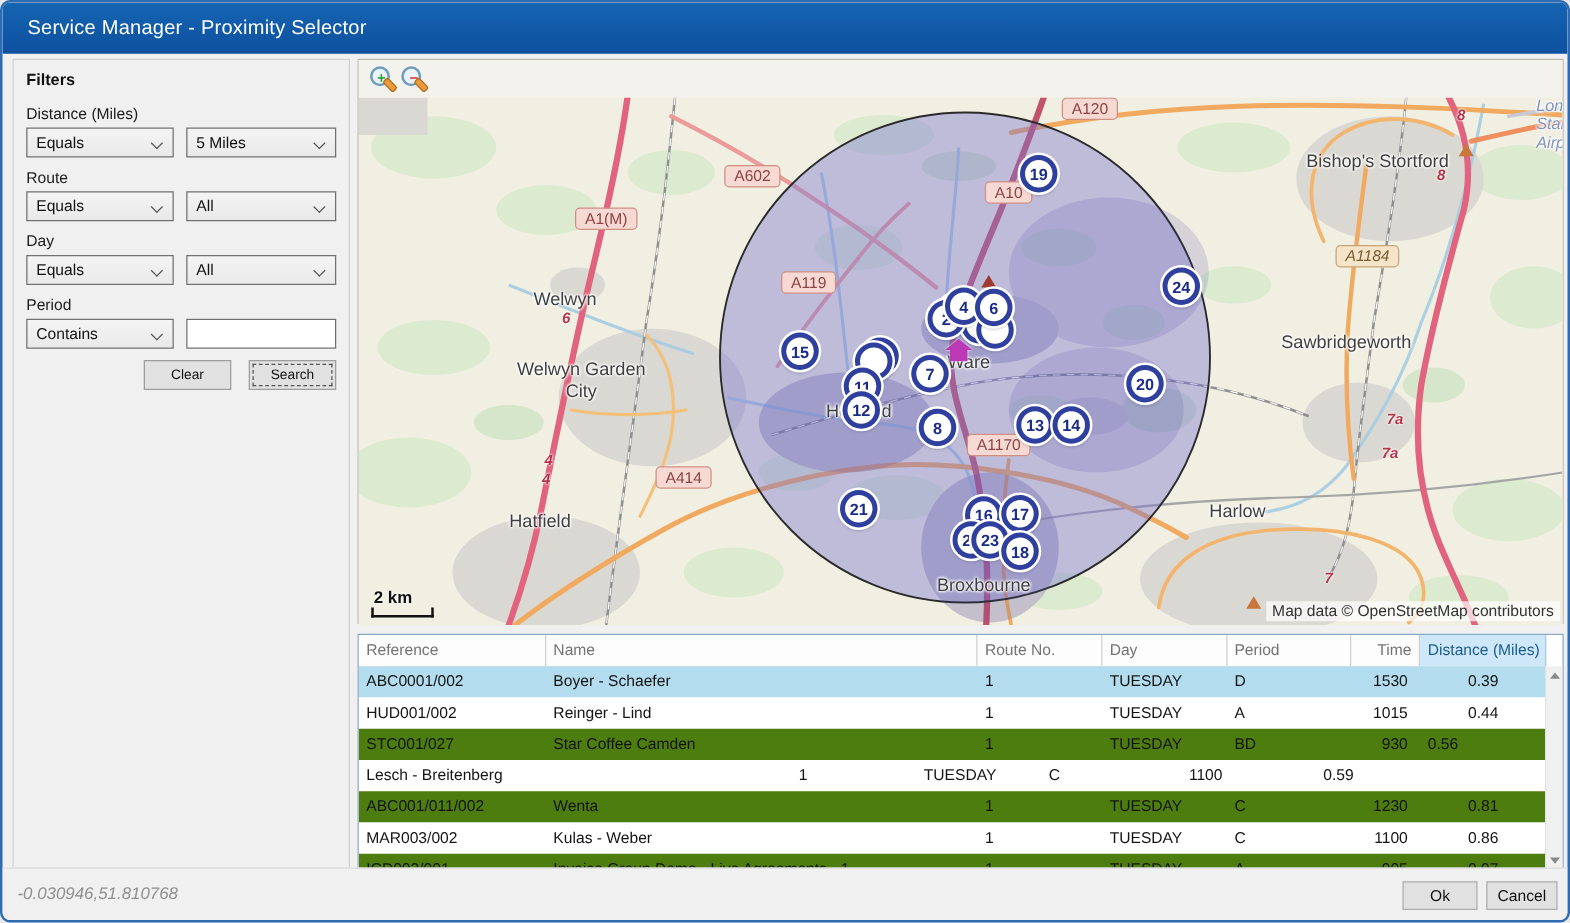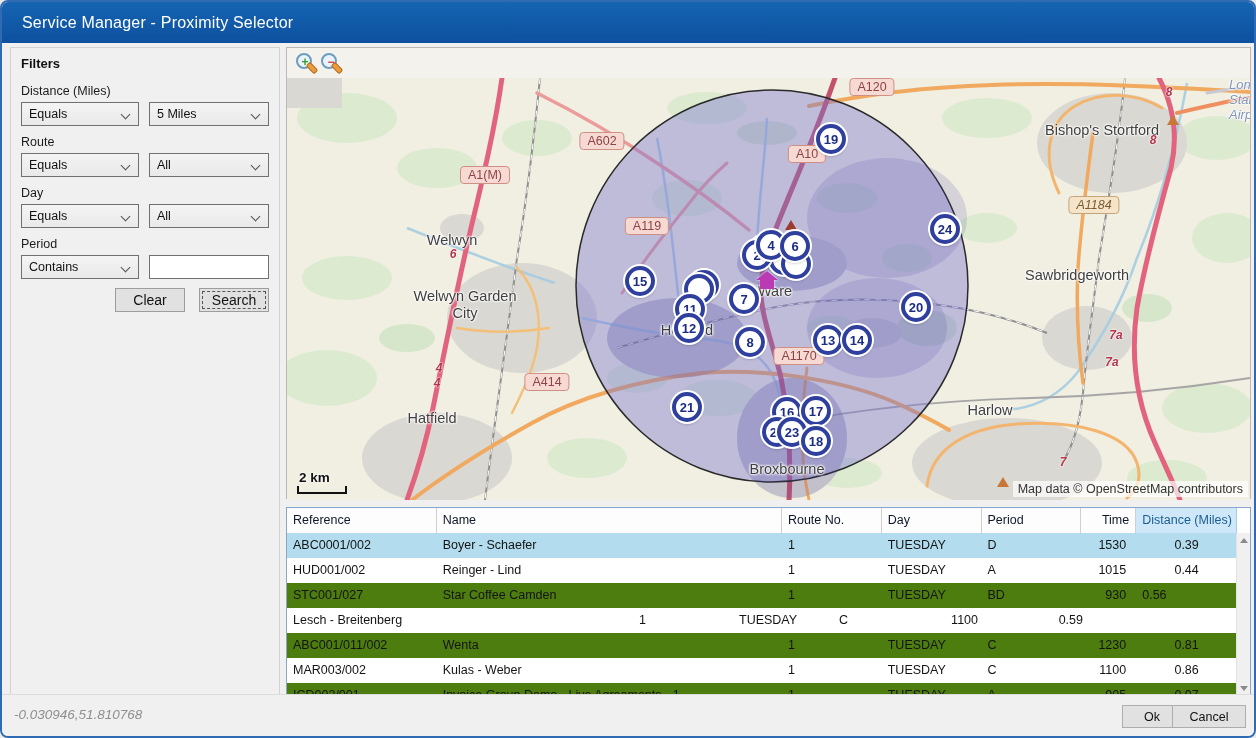--- a/index.html
+++ b/index.html
@@ -11,21 +11,21 @@
   .filters{position:absolute;left:8px;top:45px;width:270px;height:648px;border:1px solid #d2d2d2;background:#f0f0f0;box-sizing:border-box;}
   .filters .ftitle{position:absolute;left:10px;top:8px;font-size:13px;font-weight:600;color:#111;}
   .fgroup{position:absolute;left:0;width:100%;}
   .field-label{position:absolute;left:10px;top:0;font-size:12.5px;color:#1b1b1b;}
   .combo{position:absolute;top:18px;height:24px;background:linear-gradient(180deg,#f4f4f4,#e9e9e9);border:1px solid #707070;box-sizing:border-box;cursor:default;}
   .combo .combo-text{position:absolute;left:7px;top:4px;font-size:12.5px;color:#111;}
   .chev{position:absolute;right:9px;top:8px;width:6px;height:6px;border-right:1.5px solid #555;border-bottom:1.5px solid #555;transform:rotate(45deg);}
   .combo.c-left{left:10px;width:118px;}
   .combo.c-right{left:138px;width:120px;}
   .tbox{position:absolute;left:138px;top:18px;width:120px;height:24px;border:1px solid #707070;box-sizing:border-box;font-size:12.5px;padding:0 6px;background:#fff;outline:none;font-family:"Liberation Sans",sans-serif;}
-  .btn{position:absolute;height:24px;background:#e1e1e1;border:1px solid #9d9d9d;font-size:14px;color:#111;font-family:"Liberation Sans",sans-serif;cursor:default;}
+  .btn{position:absolute;height:24px;background:#e1e1e1;border:1px solid #9d9d9d;font-size:11px;color:#111;font-family:"Liberation Sans",sans-serif;cursor:default;}
   .btn.focused{outline:1px dashed #555;outline-offset:-4px;}
   
   .map-panel{position:absolute;left:284px;top:45px;width:965px;height:452px;border:1px solid #bdb9b2;background:#f4f2ec;box-sizing:border-box;}
   .map-toolbar{position:absolute;left:0;top:0;right:0;height:30px;background:#f4f2ec;}
   .tool-btn{position:absolute;top:5px;width:20px;height:20px;cursor:pointer;}
   .lens{position:absolute;left:0;top:0;width:12px;height:12px;border:2px solid #6d9dbd;border-radius:50%;background:#eaf3f9;}
   .lens-sign{position:absolute;left:3.5px;top:1px;font:bold 12px/12px "Liberation Sans",sans-serif;}
   .sign-plus{color:#2f9e2f;}
   .sign-minus{color:#d43c3c;left:4.5px;}
   .handle{position:absolute;left:10px;top:12px;width:10px;height:4px;background:#ec9a3c;border:1px solid #b06a1e;border-radius:2px;transform:rotate(45deg);}
@@ -43,37 +43,37 @@
   .home{position:absolute;width:24px;transform:translate(-50%,0);filter:drop-shadow(0 0 1px #fff);}
   .home .roof{width:0;height:0;margin:0 auto;border-left:11px solid transparent;border-right:11px solid transparent;border-bottom:9px solid #bb39b4;}
   .home .hbody{width:14px;height:9px;margin:0 auto;background:#bb39b4;}
   .scalebox{position:absolute;left:10px;bottom:6px;}
   .scale-label{font-size:13.5px;font-weight:bold;color:#111;text-shadow:0 0 2px #fff,0 0 2px #fff;margin-left:2px;}
   .scale-bar{width:46px;height:6px;border-left:2px solid #111;border-right:2px solid #111;border-bottom:2px solid #111;margin-top:1px;}
   .attribution{position:absolute;right:2px;bottom:3px;background:rgba(255,255,255,.7);padding:1px 5px;font-size:12.5px;color:#333;}
   
   .table-panel{position:absolute;left:284px;top:505px;width:965px;height:190px;border:1px solid #89a8c8;background:#fff;box-sizing:border-box;overflow:hidden;}
   .thead{position:absolute;left:0;top:0;right:13px;height:25px;background:#fdfdfd;border-bottom:1px solid #d5d5d5;display:flex;}
-  .th{box-sizing:border-box;border-right:1px solid #d0d0d0;font-size:12.5px;color:#0f172a;line-height:24px;padding:0 6px;overflow:hidden;white-space:nowrap;}
+  .th{box-sizing:border-box;border-right:1px solid #d0d0d0;font-size:12.5px;color:#737373;line-height:24px;padding:0 6px;overflow:hidden;white-space:nowrap;}
   .th.sorted{background:#cfe8f9;color:#1a5d92;border-right-color:#a9cce6;}
   .tbody{position:absolute;left:0;top:25px;right:13px;bottom:0;overflow:hidden;}
   .tr{display:flex;height:25px;background:#fff;}
   .tr.alt{background:#4d7c0f;}
   .tr.selected{background:#b3ddee;}
   .td{box-sizing:border-box;font-size:12.5px;color:#141414;line-height:25px;padding:0 6px;overflow:hidden;white-space:nowrap;}
   .vscroll{position:absolute;right:0;top:25px;bottom:0;width:13px;background:#f0f0f0;border-left:1px solid #e2e2e2;}
   .sb-up,.sb-down{position:absolute;left:2.5px;width:0;height:0;border-left:4px solid transparent;border-right:4px solid transparent;}
   .sb-up{top:5px;border-bottom:5px solid #8a8a8a;}
   .sb-down{bottom:5px;border-top:5px solid #8a8a8a;}
   
   .statusbar{position:absolute;left:0;right:0;bottom:0;height:41px;background:#f0f0f0;border-top:1px solid #dcdcdc;}
   .coords{position:absolute;left:12px;top:12px;font-size:13.5px;font-style:italic;color:#8f8f8f;}
   .dlg-btn{position:absolute;top:10px;height:23px;background:#e1e1e1;border:1px solid #adadad;font-size:12.5px;color:#111;font-family:"Liberation Sans",sans-serif;cursor:default;}
   #ok-btn{right:72px;width:60px;}
-  #cancel-btn{right:8px;width:74px;}
+  #cancel-btn{right:8px;width:57px;}
 </style>
 </head>
 <body>
 
 <div class="window">
 
   <div class="titlebar">
     <div class="title">Service Manager - Proximity Selector</div>
   </div>
 

